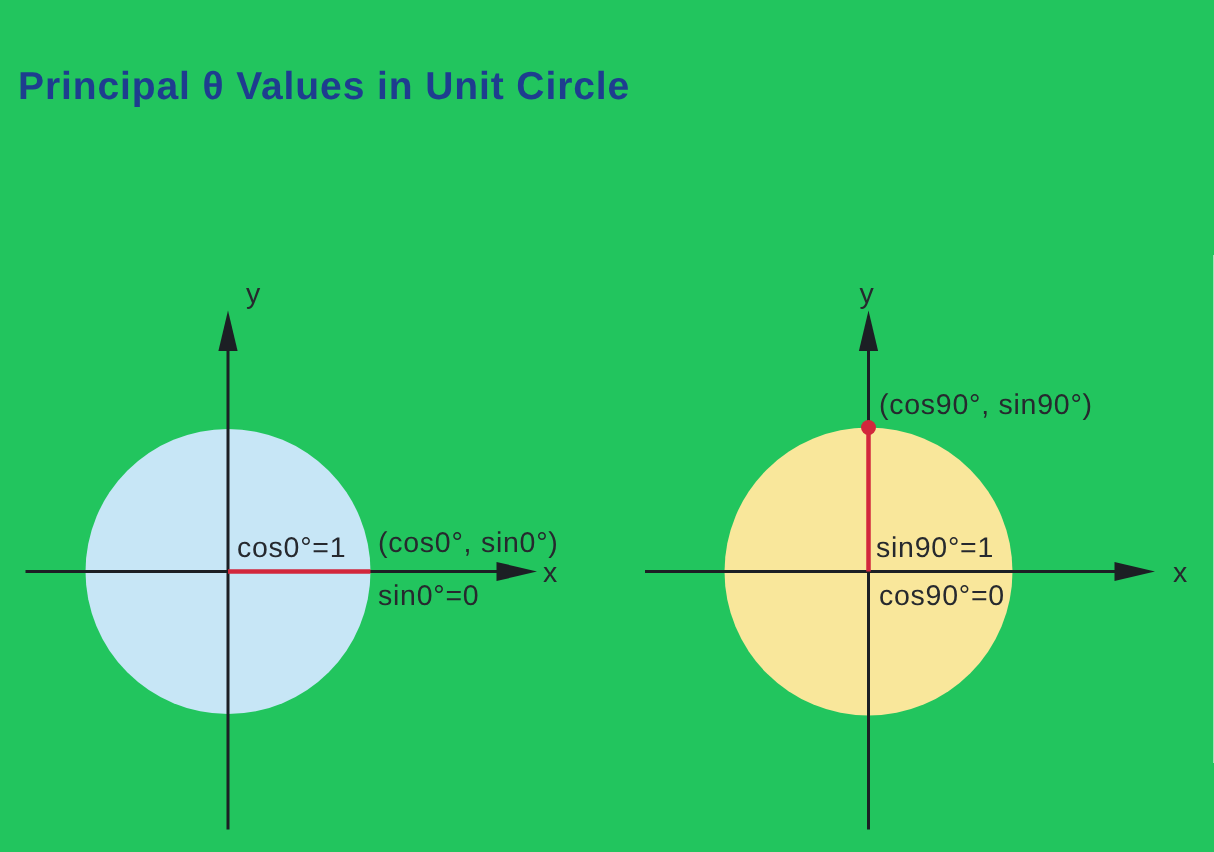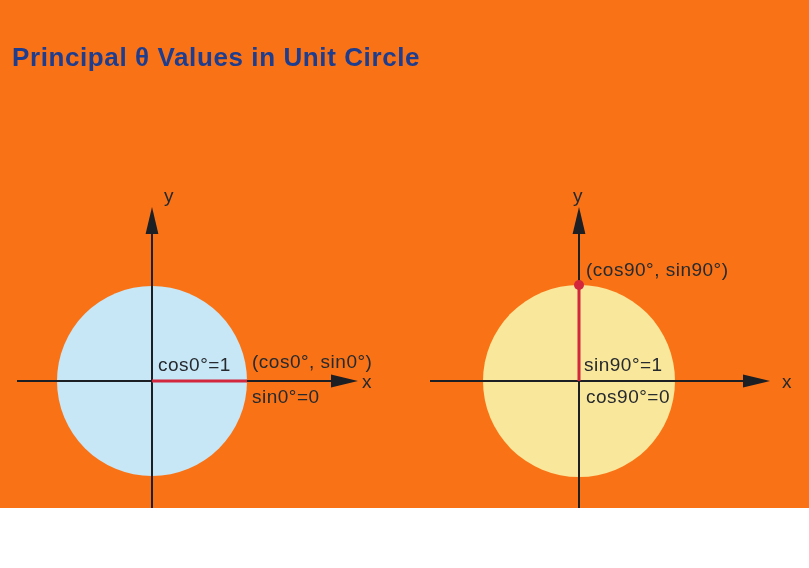--- a/index.html
+++ b/index.html
@@ -3,22 +3,22 @@
 <meta charset="utf-8">
 <style>
   html, body {
     margin: 0;
     padding: 0;
     background: #ffffff;
   }
   .stage {
     position: relative;
     width: 809px;
-    height: 508px;
-    background: #f97316;
+    height: 568px;
+    background: #22c55e;
     overflow: hidden;
     font-family: "Liberation Sans", sans-serif;
   }
   .title {
     position: absolute;
     left: 12px;
     top: 42px;
     margin: 0;
     font-size: 26px;
     font-weight: bold;

